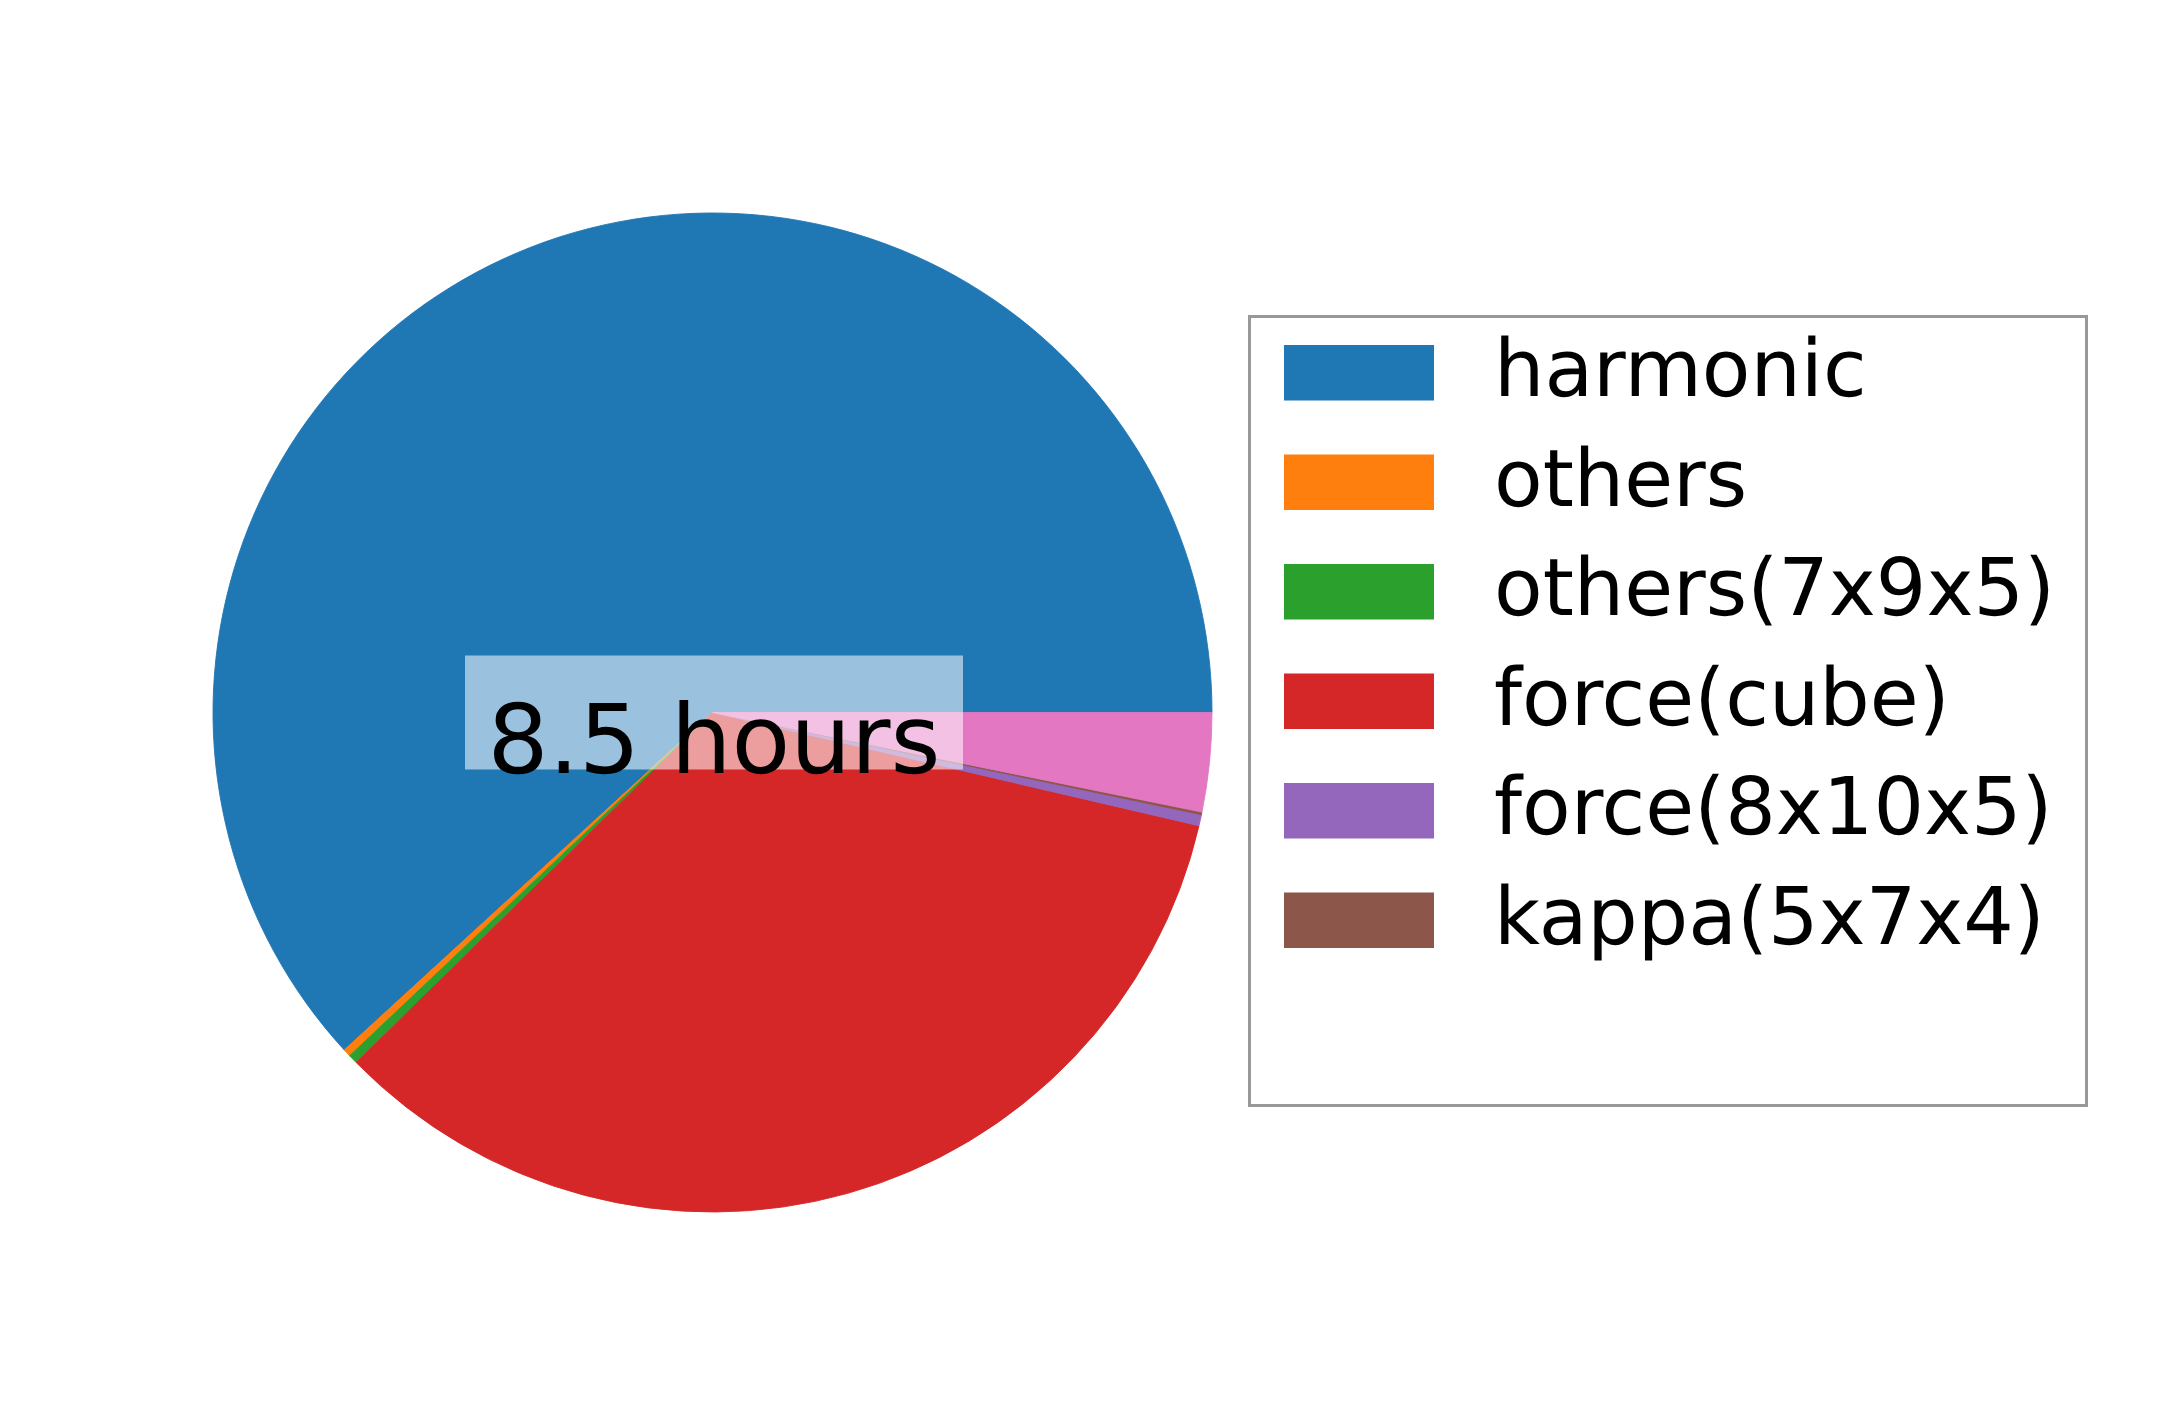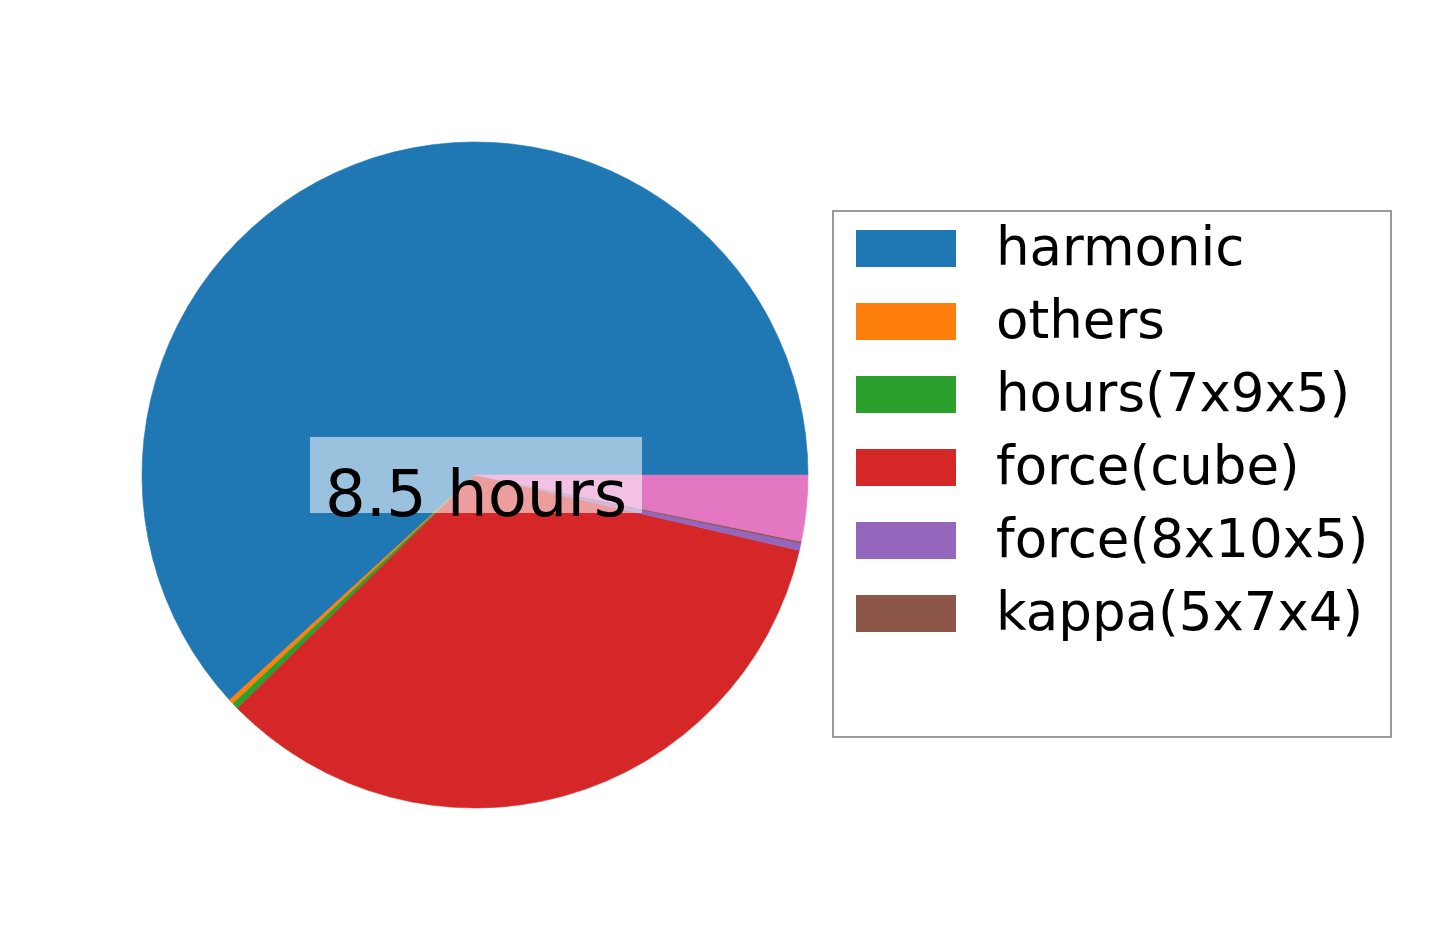--- a/index.html
+++ b/index.html
@@ -128,21 +128,21 @@
         <div class="legend-row" style="top: 79px;">
           <span class="legend-patch" style="background: rgb(255, 127, 14);"></span>
           <span class="legend-label">others</span>
         </div>
         <div class="legend-row" style="top: 6px;">
           <span class="legend-patch" style="background: rgb(31, 119, 180);"></span>
           <span class="legend-label">harmonic</span>
         </div>
         <div class="legend-row" style="top: 152px;">
           <span class="legend-patch" style="background: rgb(44, 160, 44);"></span>
-          <span class="legend-label">hours(7x9x5)</span>
+          <span class="legend-label">others(7x9x5)</span>
         </div>
         <div class="legend-row" style="top: 225px;">
           <span class="legend-patch" style="background: rgb(214, 39, 40);"></span>
           <span class="legend-label">force(cube)</span>
         </div>
         <div class="legend-row" style="top: 298px;">
           <span class="legend-patch" style="background: rgb(148, 103, 189);"></span>
           <span class="legend-label">force(8x10x5)</span>
         </div>
         <div class="legend-row" style="top: 371px; text-align: center;">

